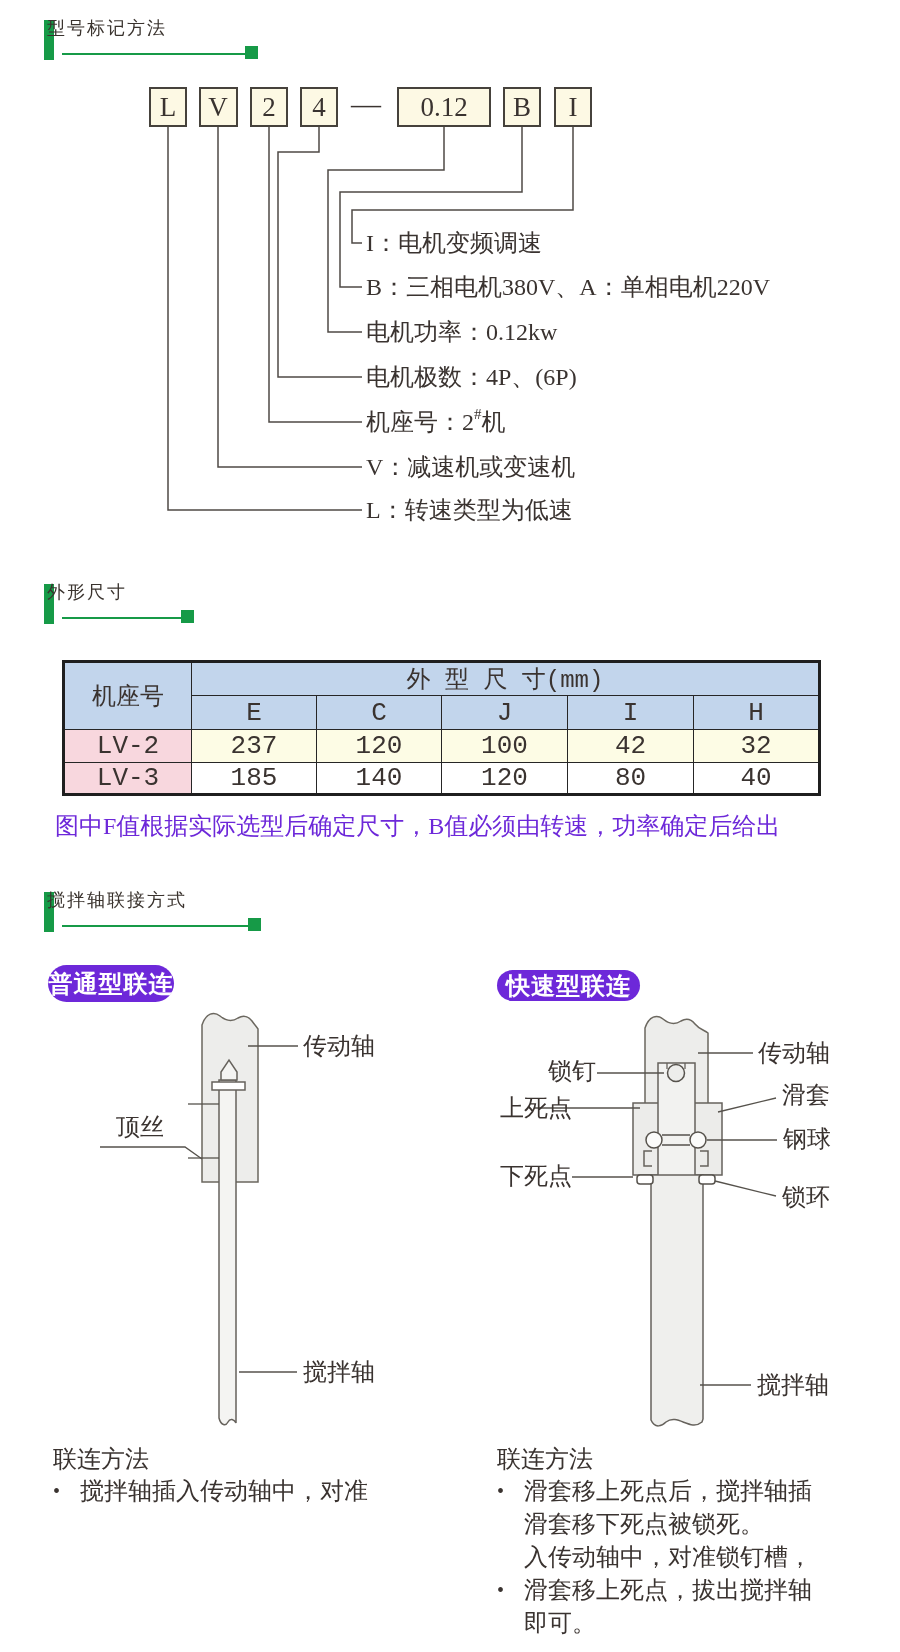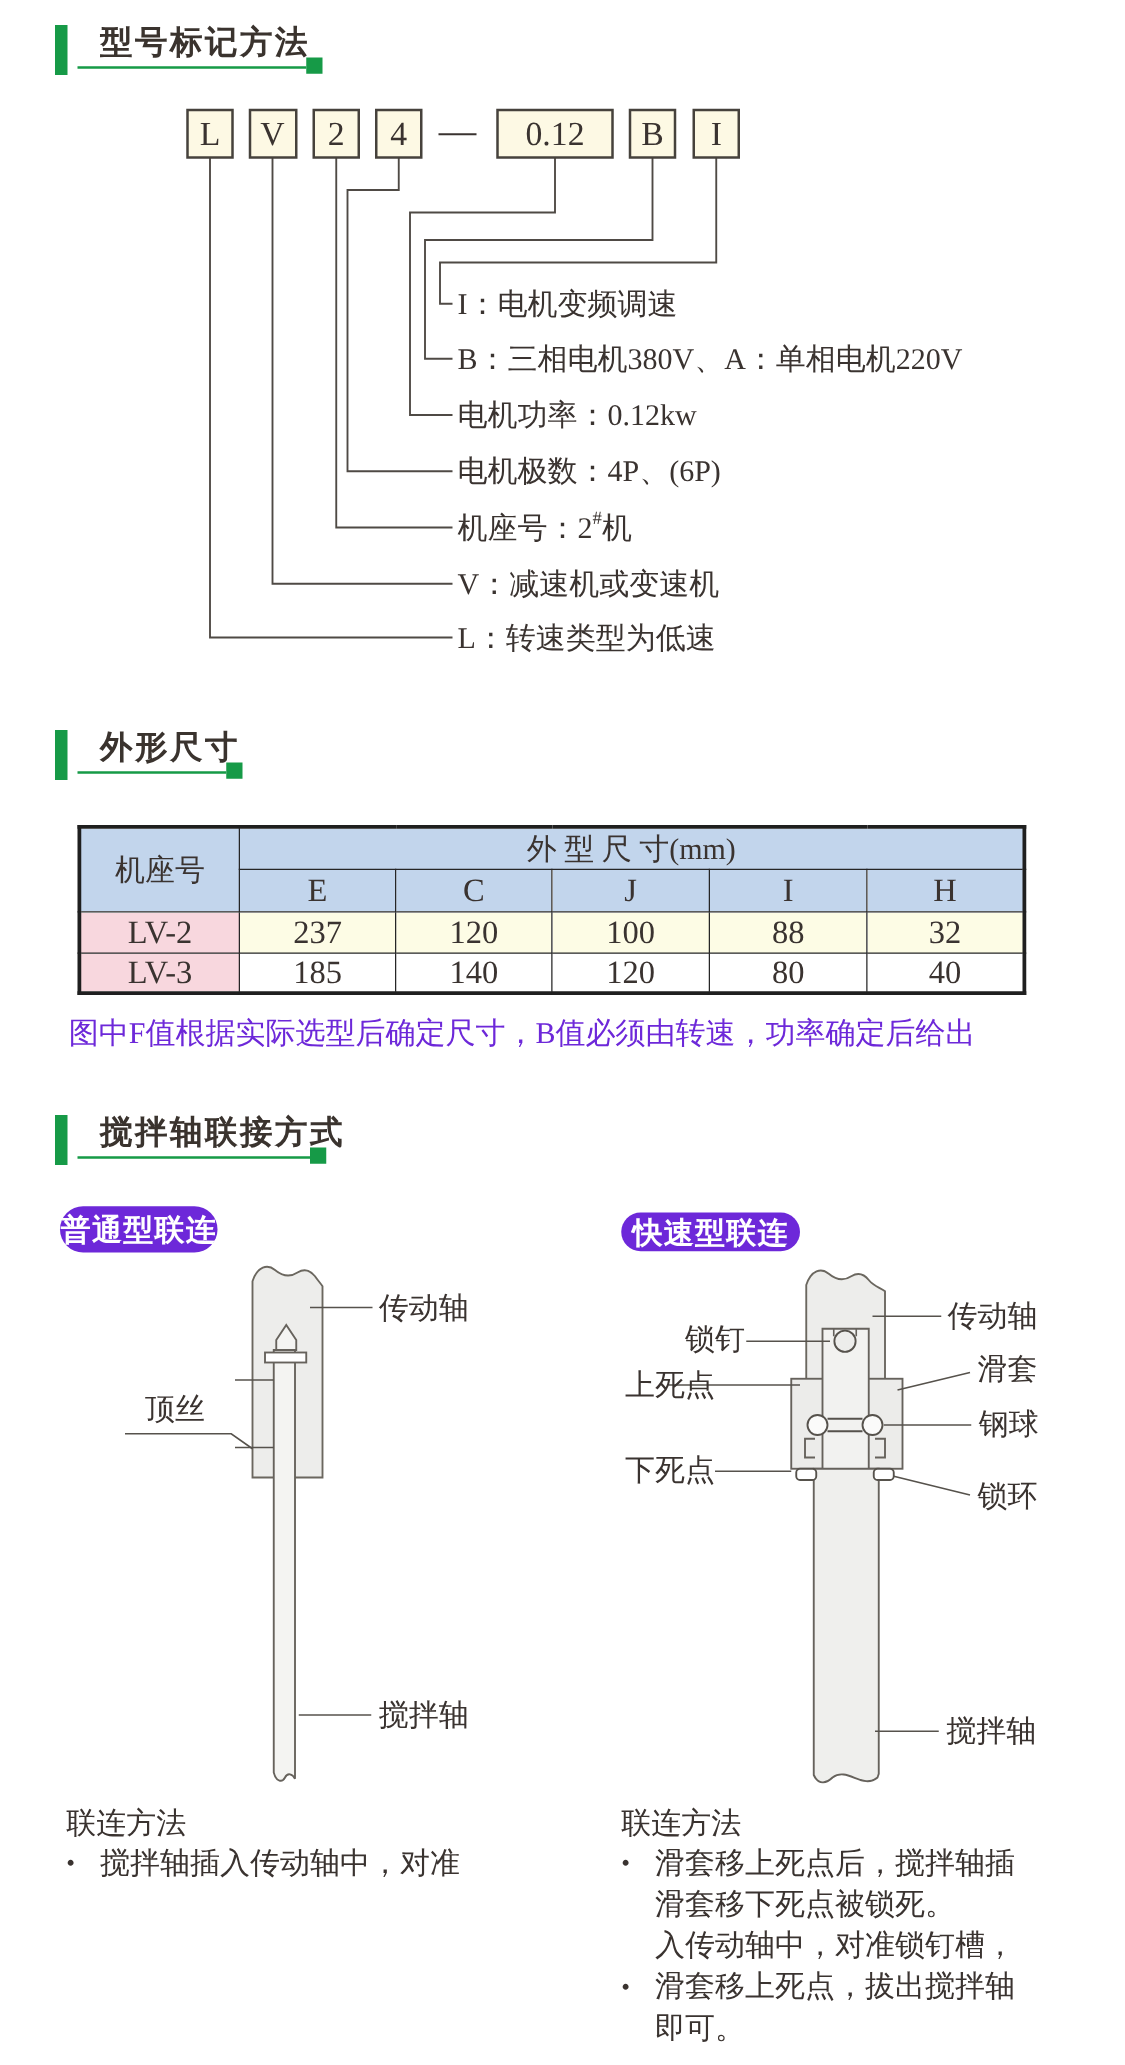--- a/index.html
+++ b/index.html
@@ -3,35 +3,35 @@
 <meta charset="utf-8">
 <style>
   html,body{margin:0;padding:0;background:#ffffff;}
   #page{position:relative;width:900px;height:1652px;background:#fff;overflow:hidden;
         font-family:"Liberation Serif","DejaVu Serif",serif;color:#3a3330;}
   .abs{position:absolute;}
 
   
   .sec-head{position:absolute;height:62px;}
   .sec-bar{position:absolute;left:0;top:0;width:10px;height:40px;background:#169a47;}
-  .sec-title{position:absolute;left:36px;top:-4px;font-size:26px;font-weight:bold;
+  .sec-title{position:absolute;left:3px;top:-4px;font-size:18px;font-weight:normal;
              letter-spacing:2px;white-space:nowrap;color:#3a332e;}
   .sec-line{position:absolute;left:18px;top:33px;height:2px;background:#169a47;}
   .sec-square{position:absolute;top:26px;width:13px;height:13px;background:#169a47;}
 
   
   .badge{position:absolute;background:#6d28d9;color:#ffffff;border-radius:19px;
          display:flex;align-items:center;justify-content:center;
          font-size:24px;font-weight:bold;letter-spacing:1px;}
 
   
   .dim-table{position:absolute;left:62px;top:660px;border-collapse:collapse;table-layout:fixed;}
   .dim-table td{border:1.5px solid #262626;text-align:center;vertical-align:middle;
                 padding:0;overflow:hidden;white-space:nowrap;}
-  .dim-table{border:3px solid #1f1f1f;}
+  .dim-table{border:3px solid #1f1f1f;font-family:Liberation Mono, monospace;}
   .td-blue{background:#c2d5ec;}
   .td-pink{background:#f8d7de;}
   .td-cream{background:#fdfce5;}
   .td-white{background:#ffffff;}
   .cn{font-size:24px;}
   .latin{font-size:26px;}
 
   .note{position:absolute;left:55px;top:810px;font-size:24px;white-space:nowrap;color:#6d28d9;}
 
   
@@ -121,21 +121,21 @@
       <td class="td-blue latin">C</td>
       <td class="td-blue latin">J</td>
       <td class="td-blue latin">I</td>
       <td class="td-blue latin">H</td>
     </tr>
     <tr style="height:33px;">
       <td class="td-pink latin">LV-2</td>
       <td class="td-cream latin">237</td>
       <td class="td-cream latin">120</td>
       <td class="td-cream latin">100</td>
-      <td class="td-cream latin">88</td>
+      <td class="td-cream latin">42</td>
       <td class="td-cream latin">32</td>
     </tr>
     <tr style="height:32px;">
       <td class="td-pink latin">LV-3</td>
       <td class="td-white latin">185</td>
       <td class="td-white latin">140</td>
       <td class="td-white latin">120</td>
       <td class="td-white latin">80</td>
       <td class="td-white latin">40</td>
     </tr>

